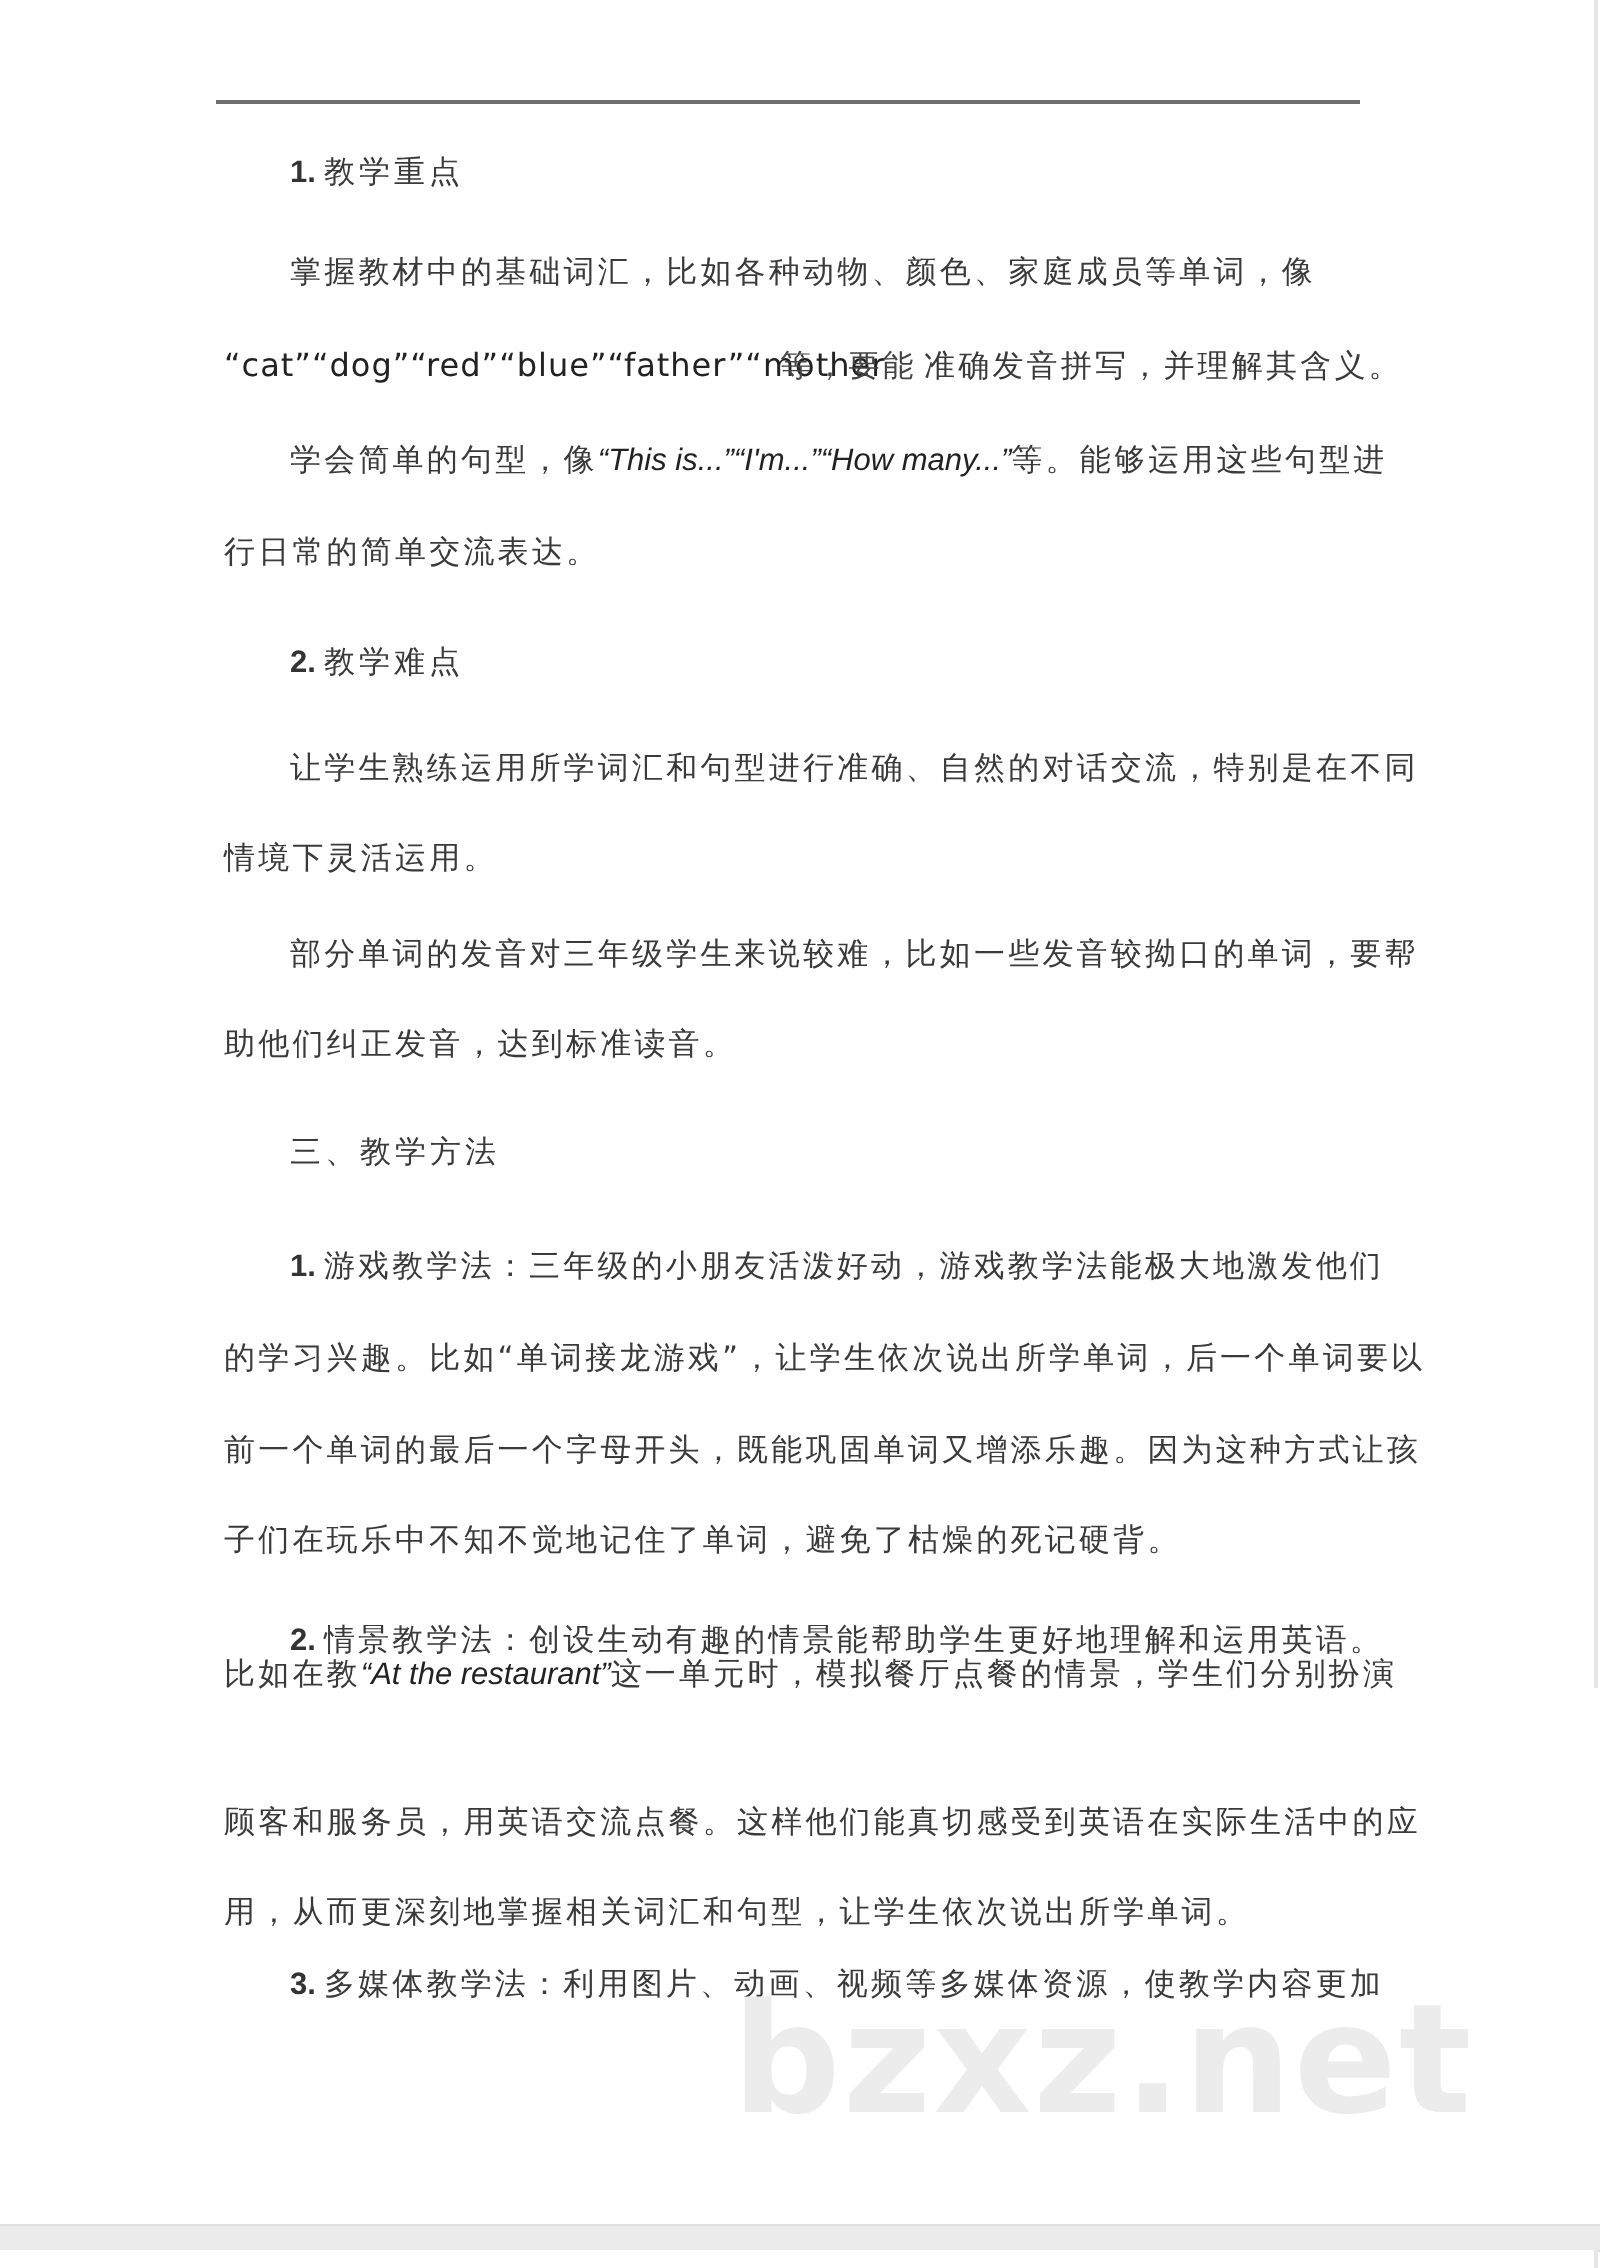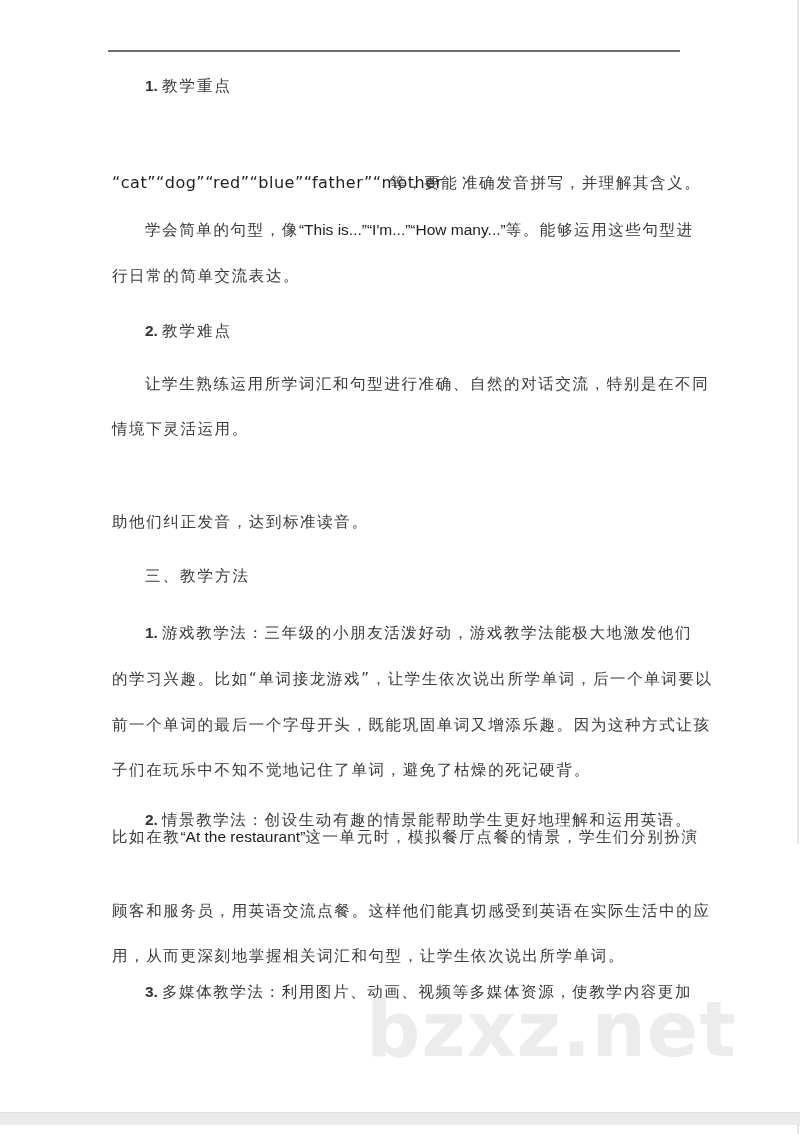--- a/index.html
+++ b/index.html
@@ -33,56 +33,58 @@
     width: 572px; height: 2px; background: #6e6e6e;
   }
   .line {
     position: absolute; left: 112px; width: 568px;
     font-size: 15.5px; line-height: 20px; white-space: nowrap;
     letter-spacing: 1.6px;
   }
   .indent { left: 145px; width: 535px; }
   .heading { letter-spacing: 2px; }
   .num { font-family: "Liberation Sans", sans-serif; font-weight: bold; color: #333; letter-spacing: 0; margin-right: 4px; }
-  .latin { font-family: "Liberation Sans", sans-serif; letter-spacing: 0; color: #222; }
+  .latin { font-family: "Liberation Sans", sans-serif; letter-spacing: 0; color: #222; font-style: italic; }
   .latin-big { font-family: "DejaVu Sans", sans-serif; letter-spacing: 0.5px; color: #222; font-size: 16px; }
   .overlay { position: absolute; }
   .watermark {
     position: absolute; left: 366px; top: 990px;
     font-family: "DejaVu Sans", sans-serif; font-weight: bold;
     font-size: 76px; line-height: 80px; letter-spacing: 1px;
     color: #ececec;
   }
 </style>
 </head>
 <body>
 
 <div class="page">
   <div class="header-rule"></div>
 
   <div class="line indent heading" style="top:76px;">
     <span class="num">1.</span><span>教学重点</span>
   </div>
 
+  <div class="line indent" style="top:126px;">掌握教材中的基础词汇，比如各种动物、颜色、家庭成员等单词，像</div>
   <div class="line" style="top:173px;">
     <span class="latin-big">“cat”“dog”“red”“blue”“father”“mother</span><span class="overlay" style="left:278px; top:0; color:#444;">等，要能</span><span style="position:absolute; left:350px;">准确发音拼写，并理解其含义。</span>
   </div>
 
   <div class="line indent" style="top:220px;">
     <span>学会简单的句型，像</span><span class="latin">“This is...”“I'm...”“How many...”</span><span>等。能够运用这些句型进</span>
   </div>
   <div class="line" style="top:266px;">行日常的简单交流表达。</div>
 
   <div class="line indent heading" style="top:321px;">
     <span class="num">2.</span><span>教学难点</span>
   </div>
 
   <div class="line indent" style="top:374px;">让学生熟练运用所学词汇和句型进行准确、自然的对话交流，特别是在不同</div>
   <div class="line" style="top:419px;">情境下灵活运用。</div>
 
+  <div class="line indent" style="top:467px;">部分单词的发音对三年级学生来说较难，比如一些发音较拗口的单词，要帮</div>
   <div class="line" style="top:512px;">助他们纠正发音，达到标准读音。</div>
 
   <div class="line indent heading" style="top:566px;">三、教学方法</div>
 
   <div class="line indent" style="top:623px;">
     <span class="num">1.</span><span>游戏教学法：三年级的小朋友活泼好动，游戏教学法能极大地激发他们</span>
   </div>
   <div class="line" style="top:669px;text-align:center;">的学习兴趣。比如“单词接龙游戏”，让学生依次说出所学单词，后一个单词要以</div>
   <div class="line" style="top:715px;">前一个单词的最后一个字母开头，既能巩固单词又增添乐趣。因为这种方式让孩</div>
   <div class="line" style="top:760px;">子们在玩乐中不知不觉地记住了单词，避免了枯燥的死记硬背。</div>

